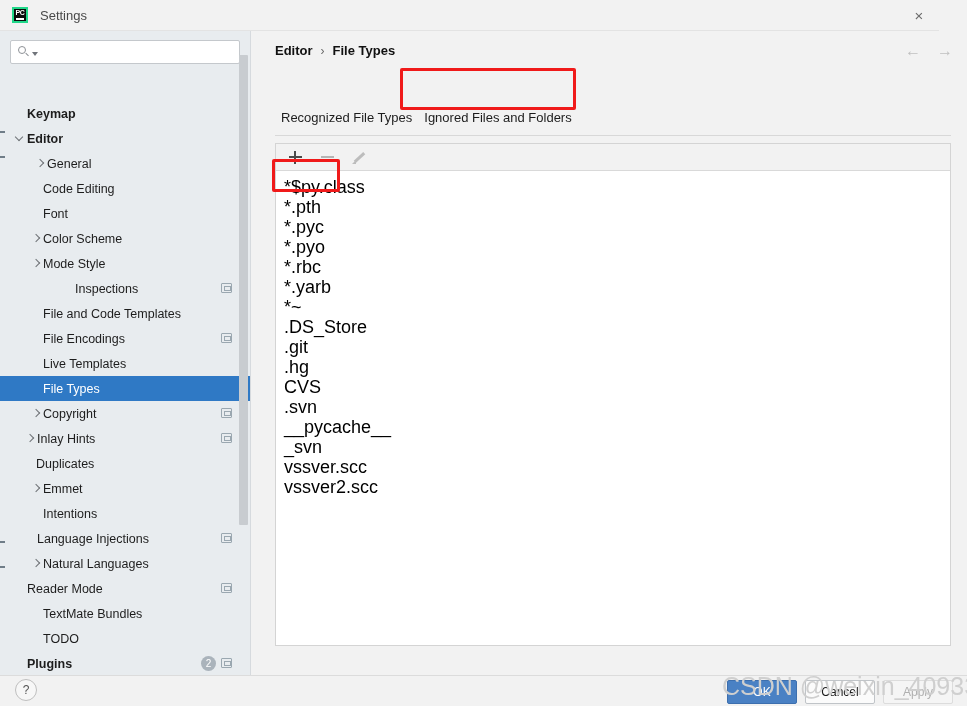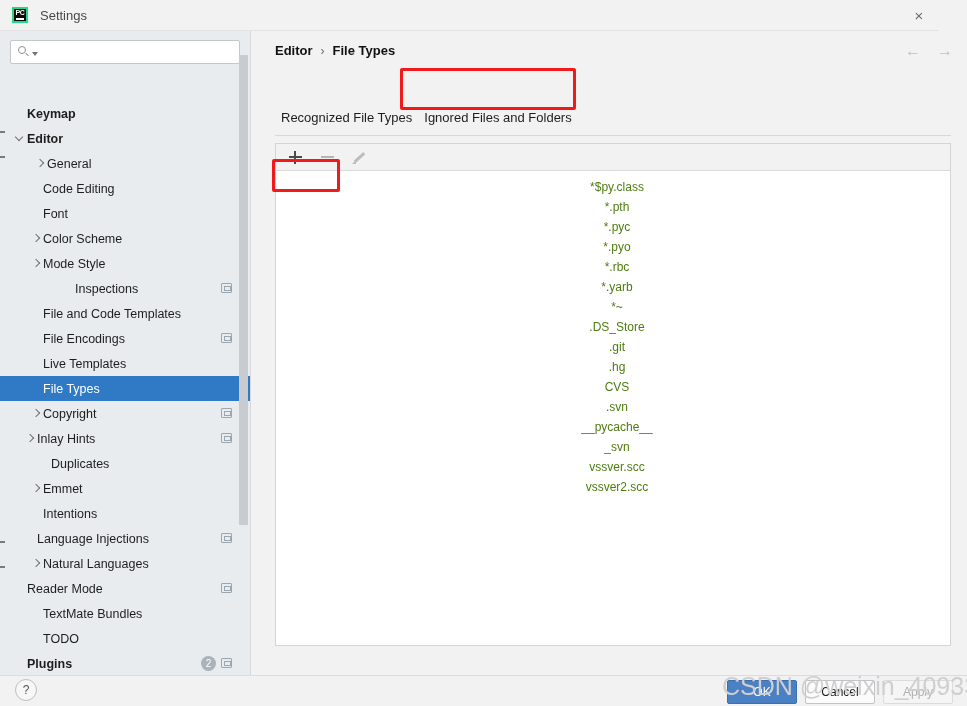--- a/index.html
+++ b/index.html
@@ -181,21 +181,21 @@
   }
   .ic-pencil::after {
     content:""; position:absolute; left:0px; top:10px;
     width:0; height:0;
     border-top: 4px solid transparent; border-bottom: 0 solid transparent;
     border-right: 4px solid #bdbdbd;
   }
   .filelist { padding: 6px 0 0 0; }
   .file-row {
     height: 20px; line-height: 20px; padding-left: 8px;
-    font-size: 12px; color: #4d7c0f; cursor: default; white-space: nowrap; text-align: center;
+    font-size: 18px; color: #000000; cursor: default; white-space: nowrap;
   }
 
   .hint {
     position: absolute; left: 24px; top: 624px;
     font-size: 12px; color: #5a5a5a;
   }
 
   
   .footer {
     position: absolute; left: 0; top: 675px; width: 967px; height: 31px;
@@ -319,21 +319,21 @@
       <div class="tree-row" style="padding-left: 30px;">
         <span class="arrow right"></span>
         <span class="label">Copyright</span>
         <span class="cfg-ico"></span>
       </div>
       <div class="tree-row" style="padding-left: 24px;">
         <span class="arrow right"></span>
         <span class="label">Inlay Hints</span>
         <span class="cfg-ico"></span>
       </div>
-      <div class="tree-row" style="padding-left: 38px;">
+      <div class="tree-row" style="padding-left: 23px;">
         <span class="arrow"></span>
         <span class="label">Duplicates</span>
       </div>
       <div class="tree-row" style="padding-left: 30px;">
         <span class="arrow right"></span>
         <span class="label">Emmet</span>
       </div>
       <div class="tree-row" style="padding-left: 30px;">
         <span class="arrow"></span>
         <span class="label">Intentions</span>

